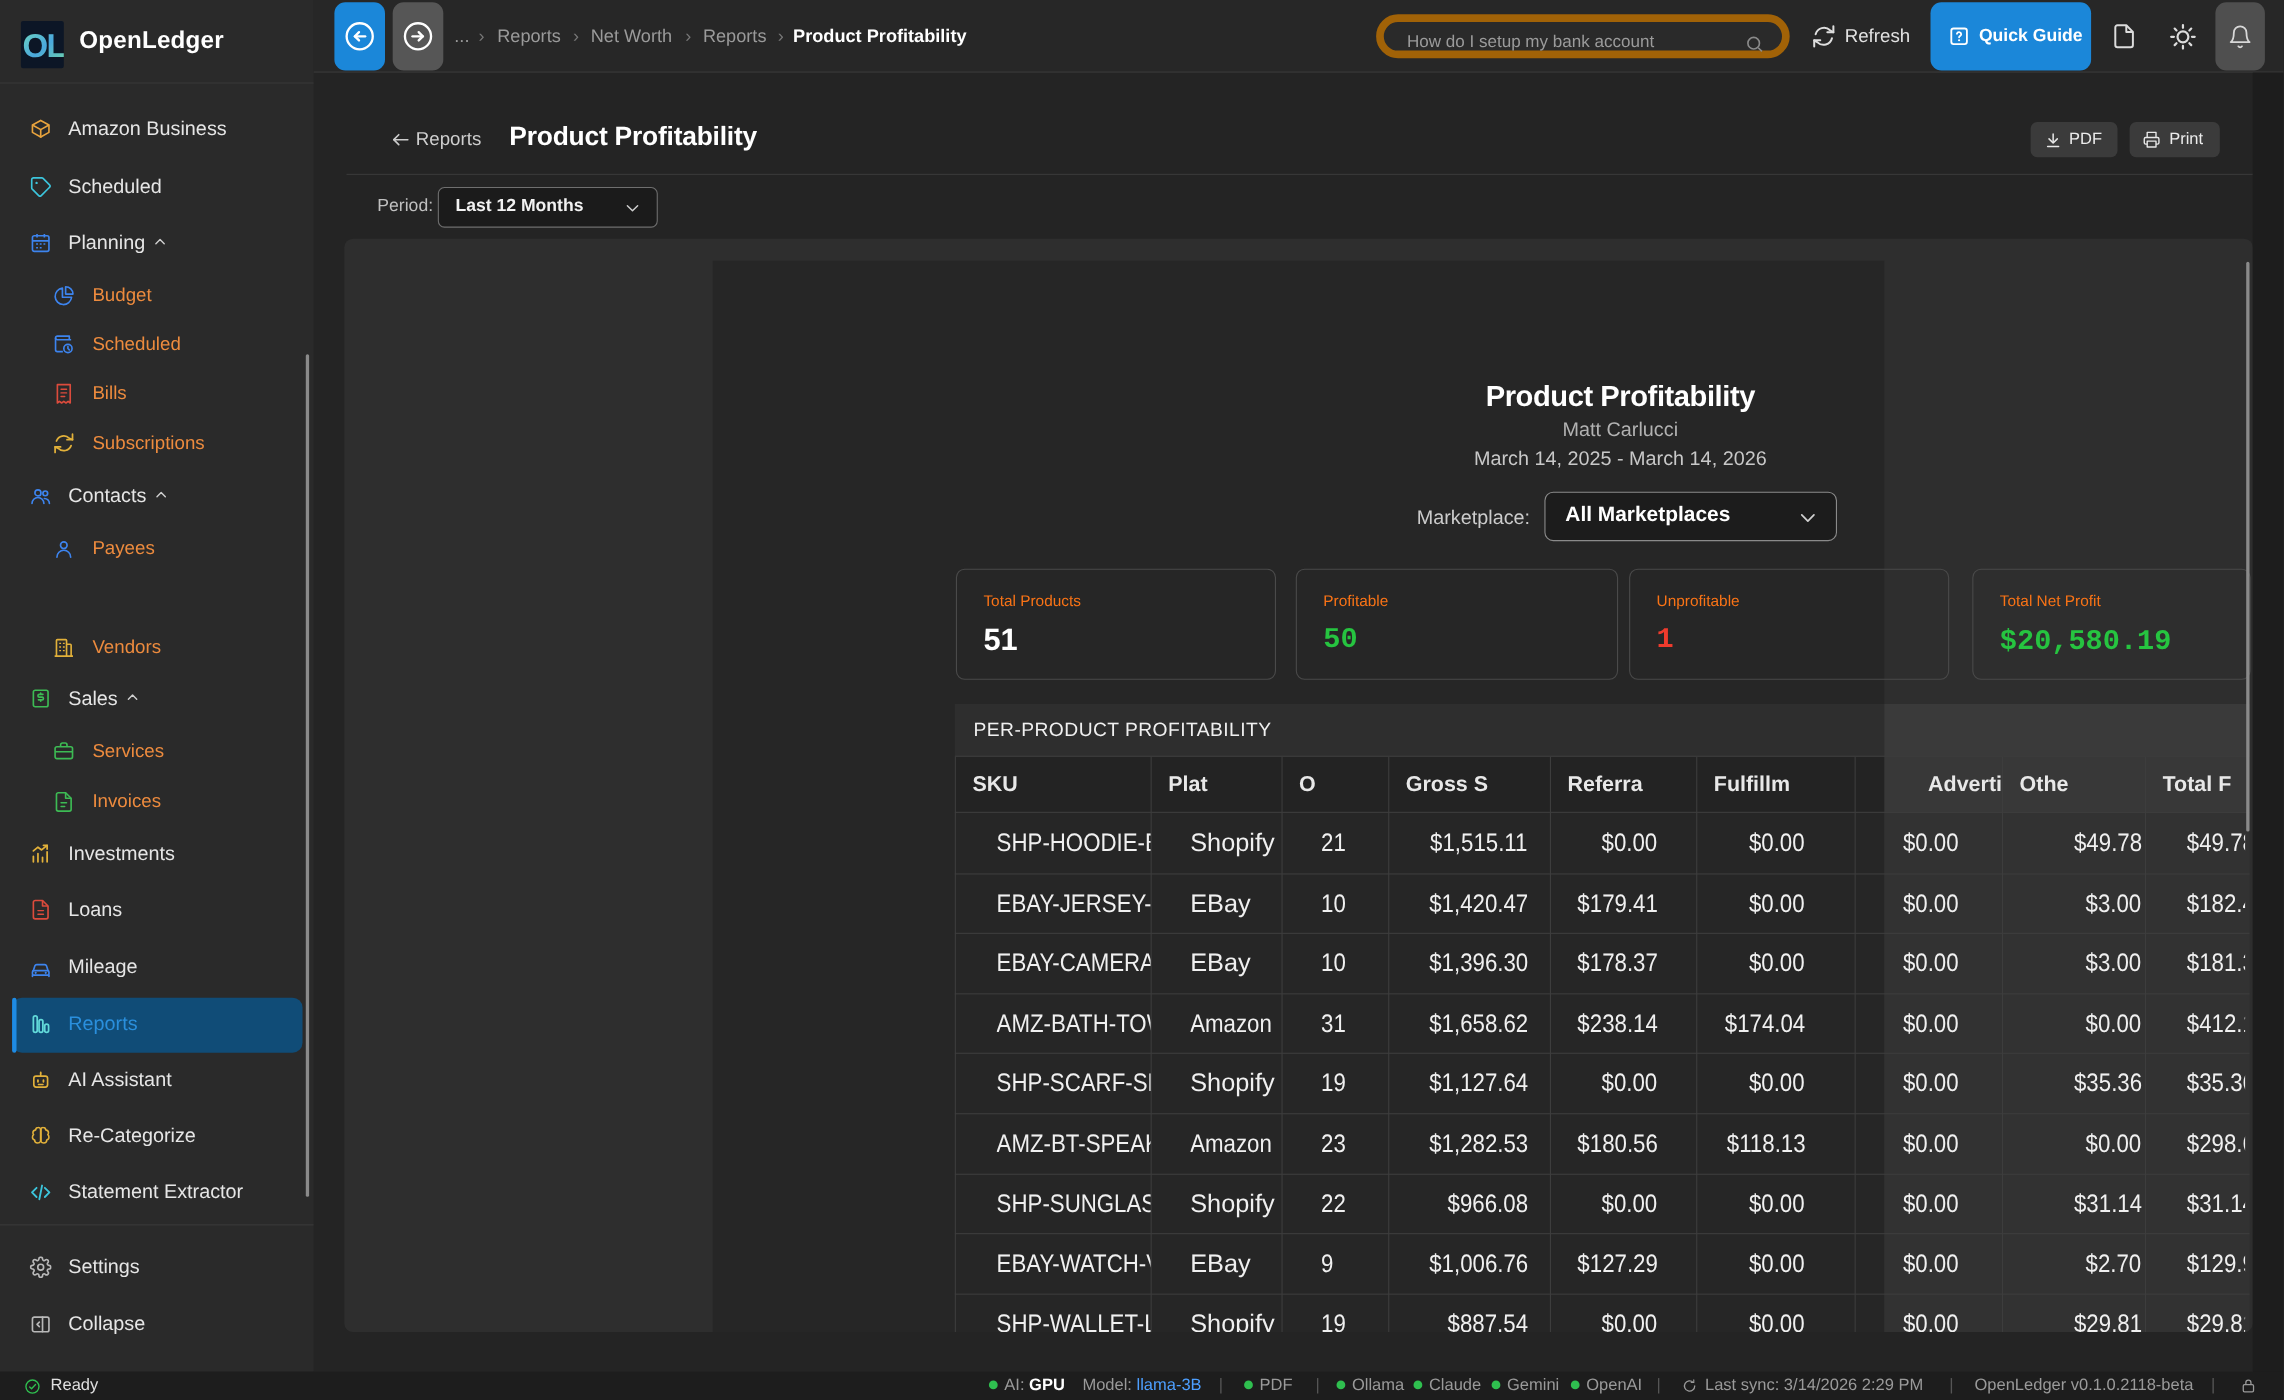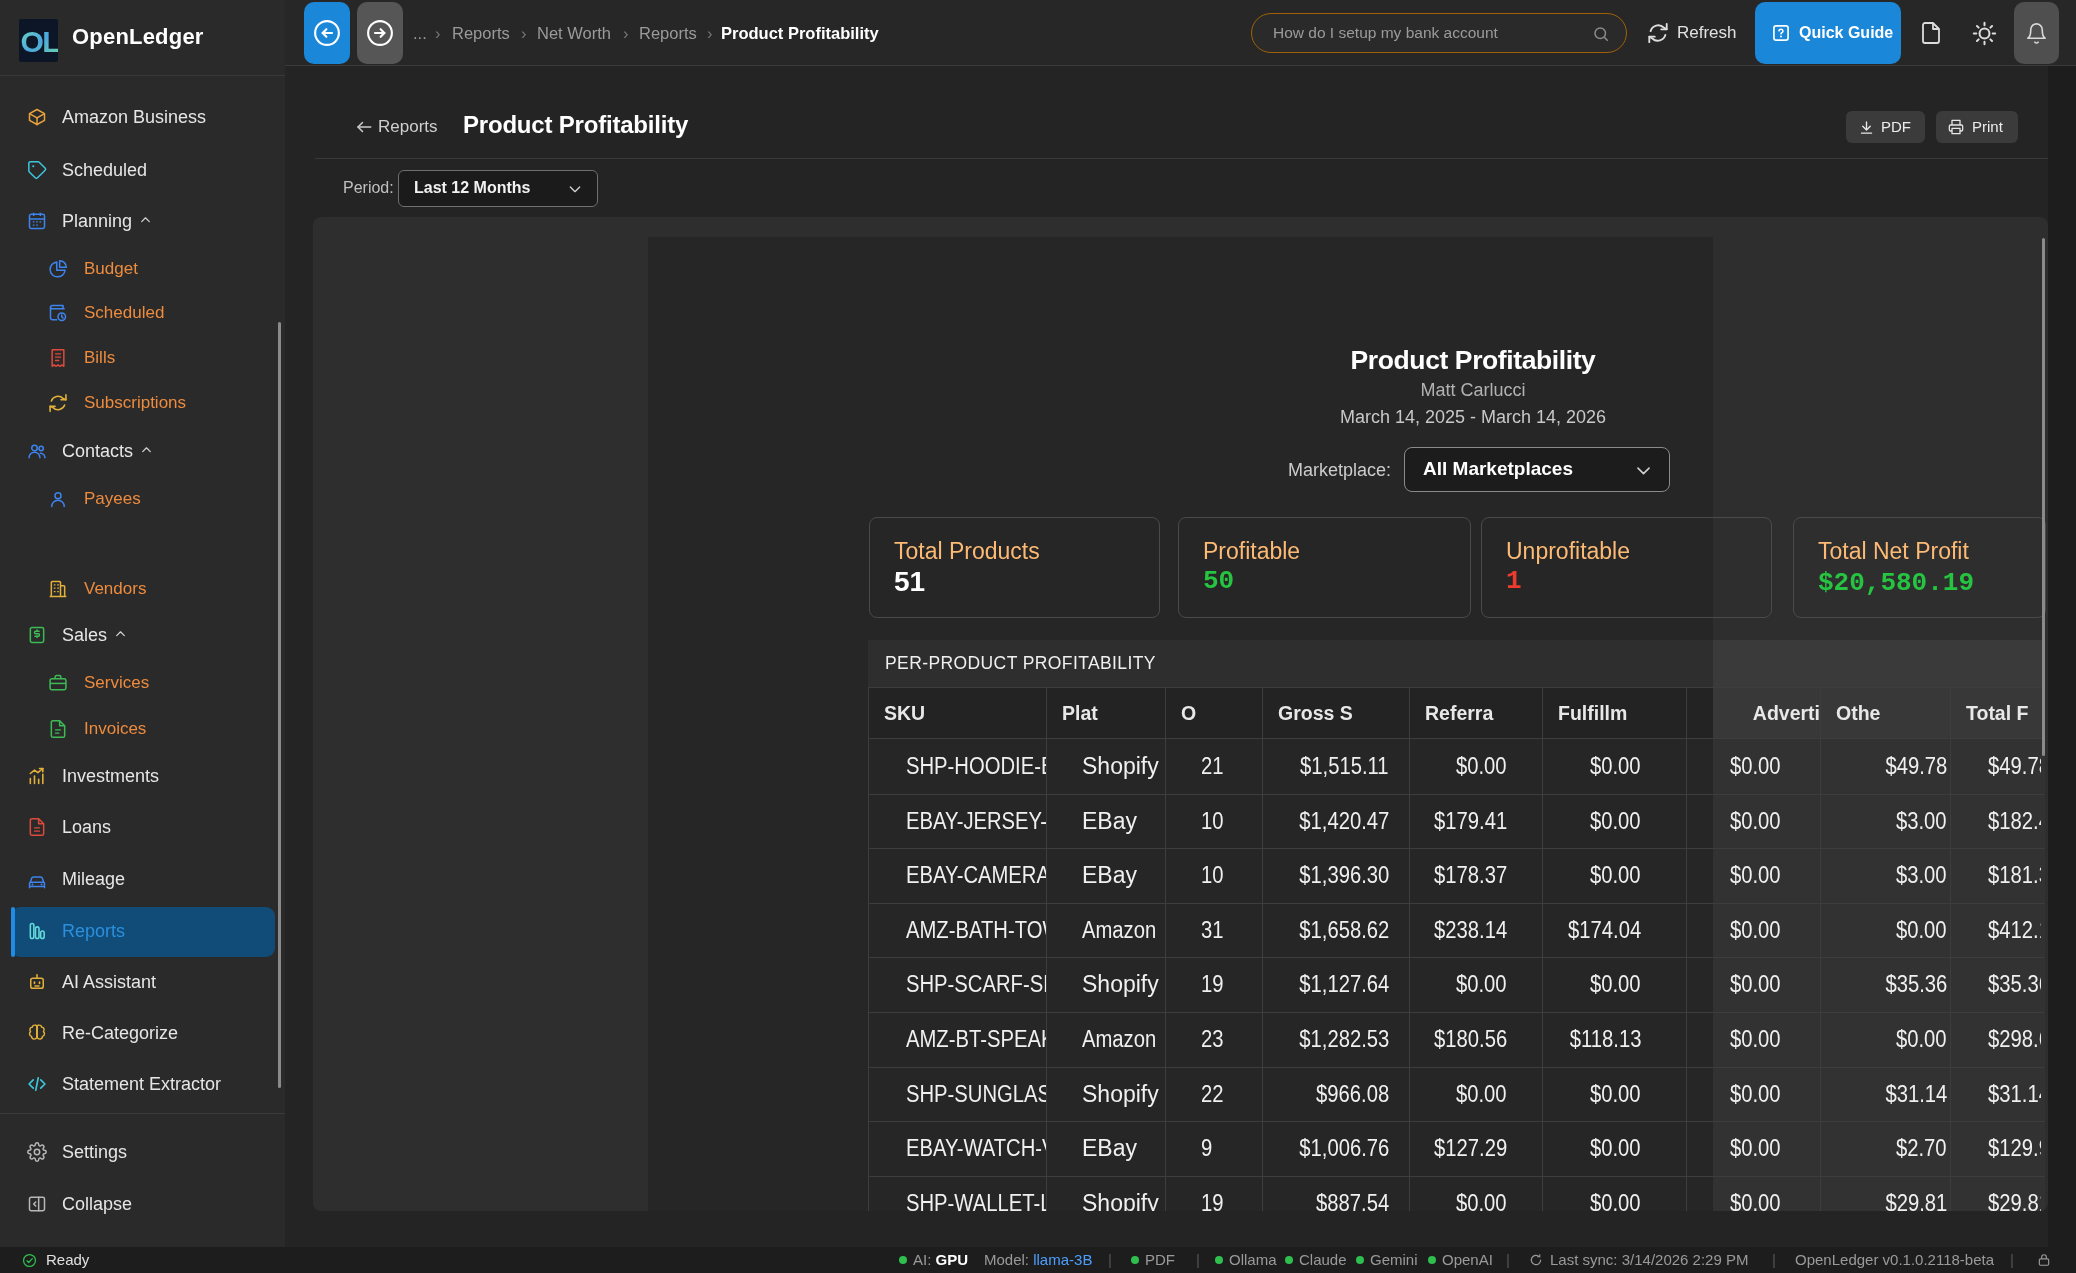--- a/index.html
+++ b/index.html
@@ -23,21 +23,21 @@
   .nav .txt { position:absolute; left:62px; top:50%; transform:translateY(-50%); font-size:18px; color:#e6e6e6; font-weight:500; white-space:nowrap; }
   .nav.sub .ico { left:48px; }
   .nav.sub .txt { left:84px; color:#ed8b3e; font-weight:500; font-size:17px; }
   .chev { display:inline-block; margin-left:7px; }
 
   
   #container { left:313px; top:217px; width:1735px; height:994px; background:#2e2e2e; border-radius:8px; overflow:hidden; }
   #page { position:absolute; left:335px; top:20px; width:1065px; height:974px; background:#262626; }
 
   .card { position:absolute; top:300px; height:101px; border:1px solid #4a4a4a; border-radius:8px; }
-  .card .lbl { position:absolute; left:24px; top:20px; font-size:23px; color:#fdba74; }
+  .card .lbl { position:absolute; left:24px; top:20px; font-size:14px; color:#f97316; }
   .card .val { position:absolute; left:24px; top:48px; font-size:28px; font-weight:bold; color:#fff; }
   .mono { font-family:"Liberation Mono", monospace; }
 
   
   .th { position:absolute; overflow:hidden; white-space:nowrap; font-weight:bold; font-size:19.5px; color:#e8e8e8; }
   .td { position:absolute; overflow:hidden; white-space:nowrap; font-size:23px; color:#f0f0f0; }
   .sx { display:inline-block; transform:scaleX(0.88); transform-origin:0 50%; }
   .sxr { display:inline-block; transform:scaleX(0.88); transform-origin:100% 50%; }
   .vline { position:absolute; width:1px; background:#3d3d3d; }
   .hline { position:absolute; height:1px; background:#3d3d3d; }
@@ -67,21 +67,21 @@
     </div>
     <div class="crumb" style="left:128px;">...</div>
     <div class="crumb" style="left:150px;color:#777;">›</div>
     <div class="crumb" style="left:167px;">Reports</div>
     <div class="crumb" style="left:236px;color:#777;">›</div>
     <div class="crumb" style="left:252px;">Net Worth</div>
     <div class="crumb" style="left:338px;color:#777;">›</div>
     <div class="crumb" style="left:354px;">Reports</div>
     <div class="crumb" style="left:422px;color:#777;">›</div>
     <div class="crumb b" style="left:436px;">Product Profitability</div>
-    <div style="position:absolute; left:966px; top:13px; width:376px; height:40px; border:1px solid #a16207; border-radius:20px; background:#2a2a2a;">
+    <div style="position:absolute; left:966px; top:13px; width:376px; height:40px; border:7px solid #a16207; border-radius:20px; background:#2a2a2a;">
       <span style="position:absolute; left:21px; top:10px; font-size:15.5px; color:#9b9b9b;">How do I setup my bank account</span>
       <svg width="18" height="18" viewBox="0 0 24 24" style="position:absolute; right:16px; top:11px;" fill="none" stroke="#8a8a8a" stroke-width="2">
           <circle cx="11" cy="11" r="7"></circle>
           <path d="M16.5 16.5L21 21"></path>
         </svg>
     </div>
     <svg width="22" height="22" viewBox="0 0 24 24" style="position:absolute;left:1362px;top:22px" fill="none" stroke="#dedede" stroke-width="2" stroke-linecap="round" stroke-linejoin="round">
         <path d="M21.5 2v6h-6"></path>
         <path d="M2.5 22v-6h6"></path>
         <path d="M3.9 10a8.6 8.6 0 0 1 14.3-4L21.5 8"></path>

